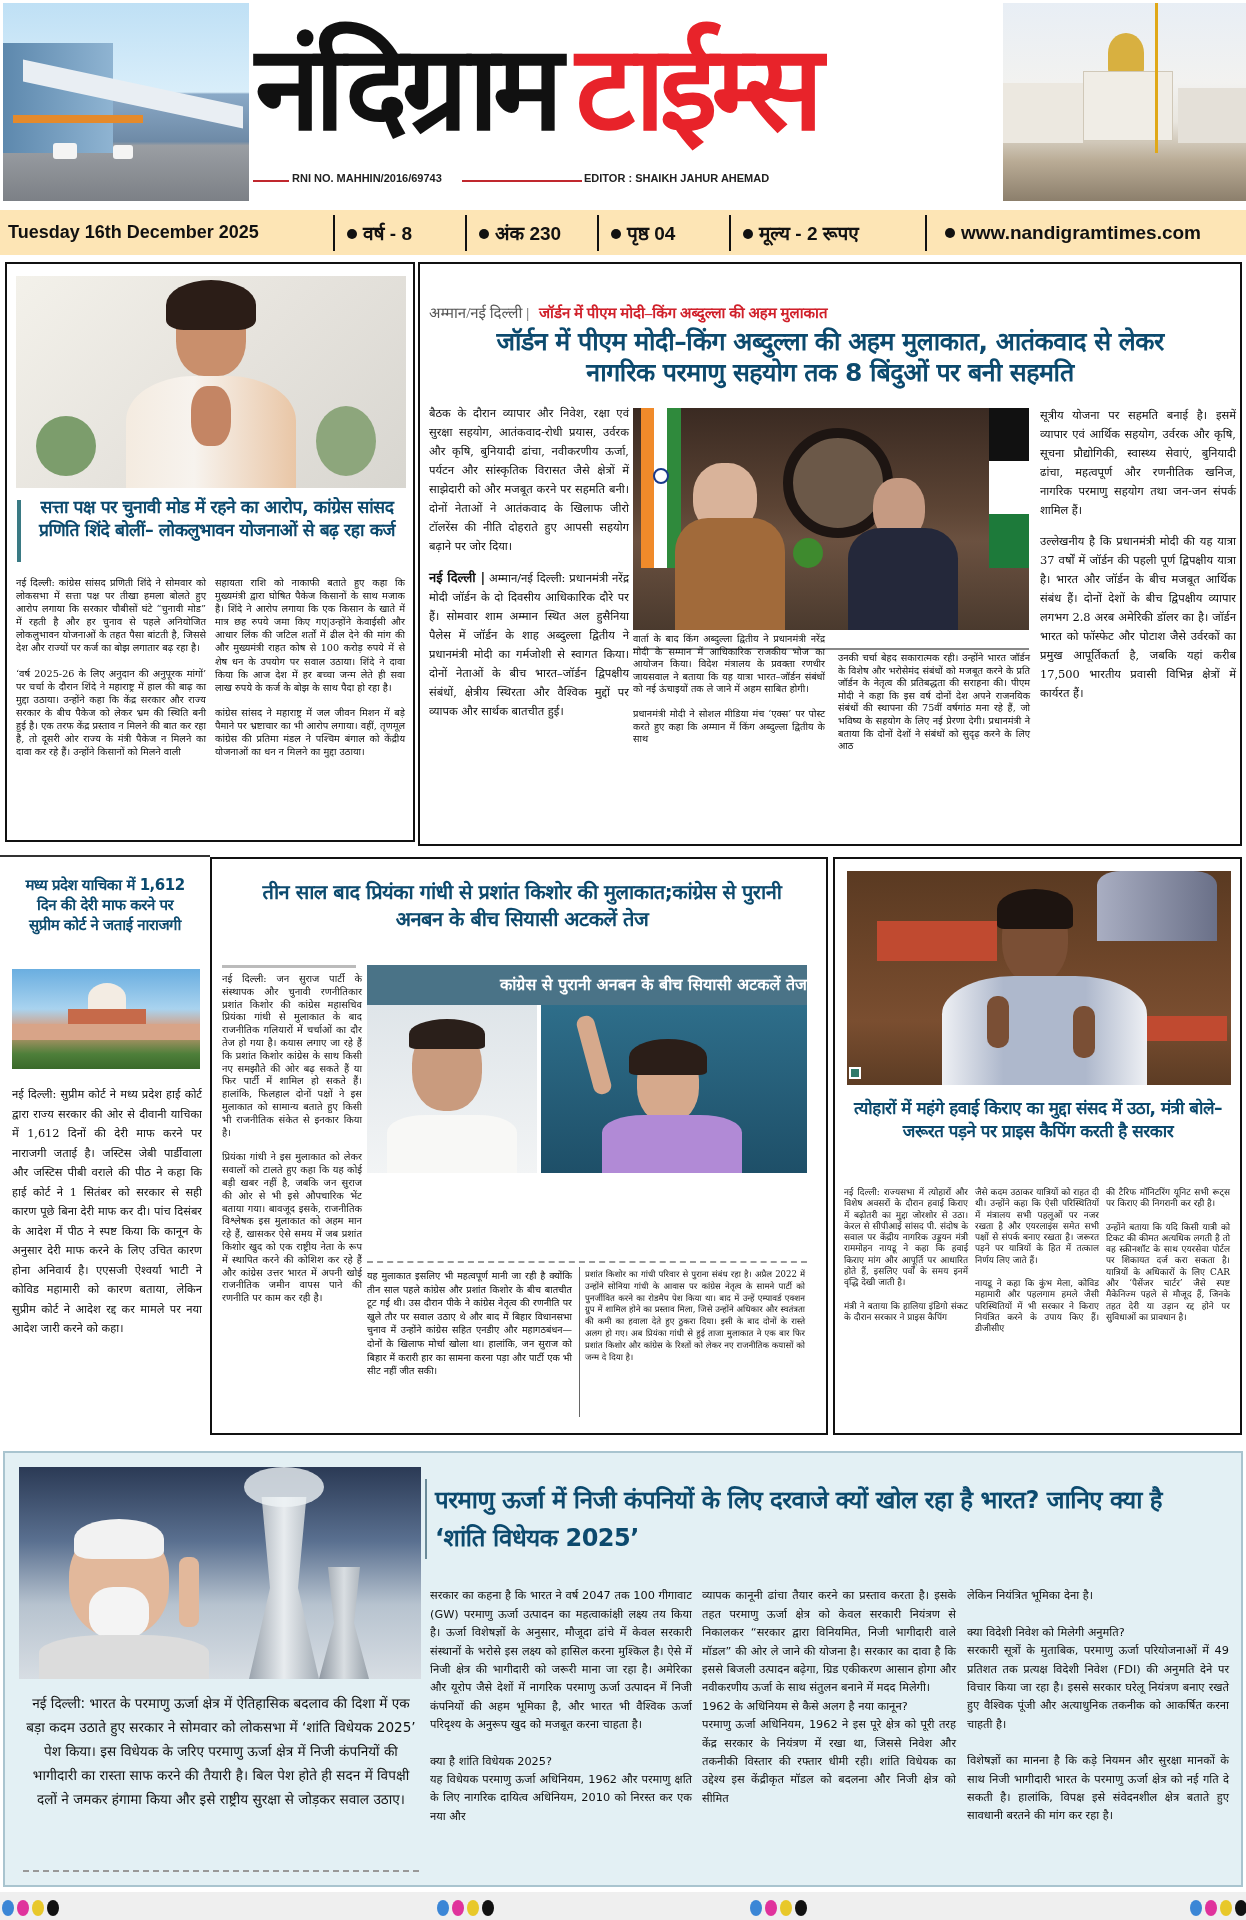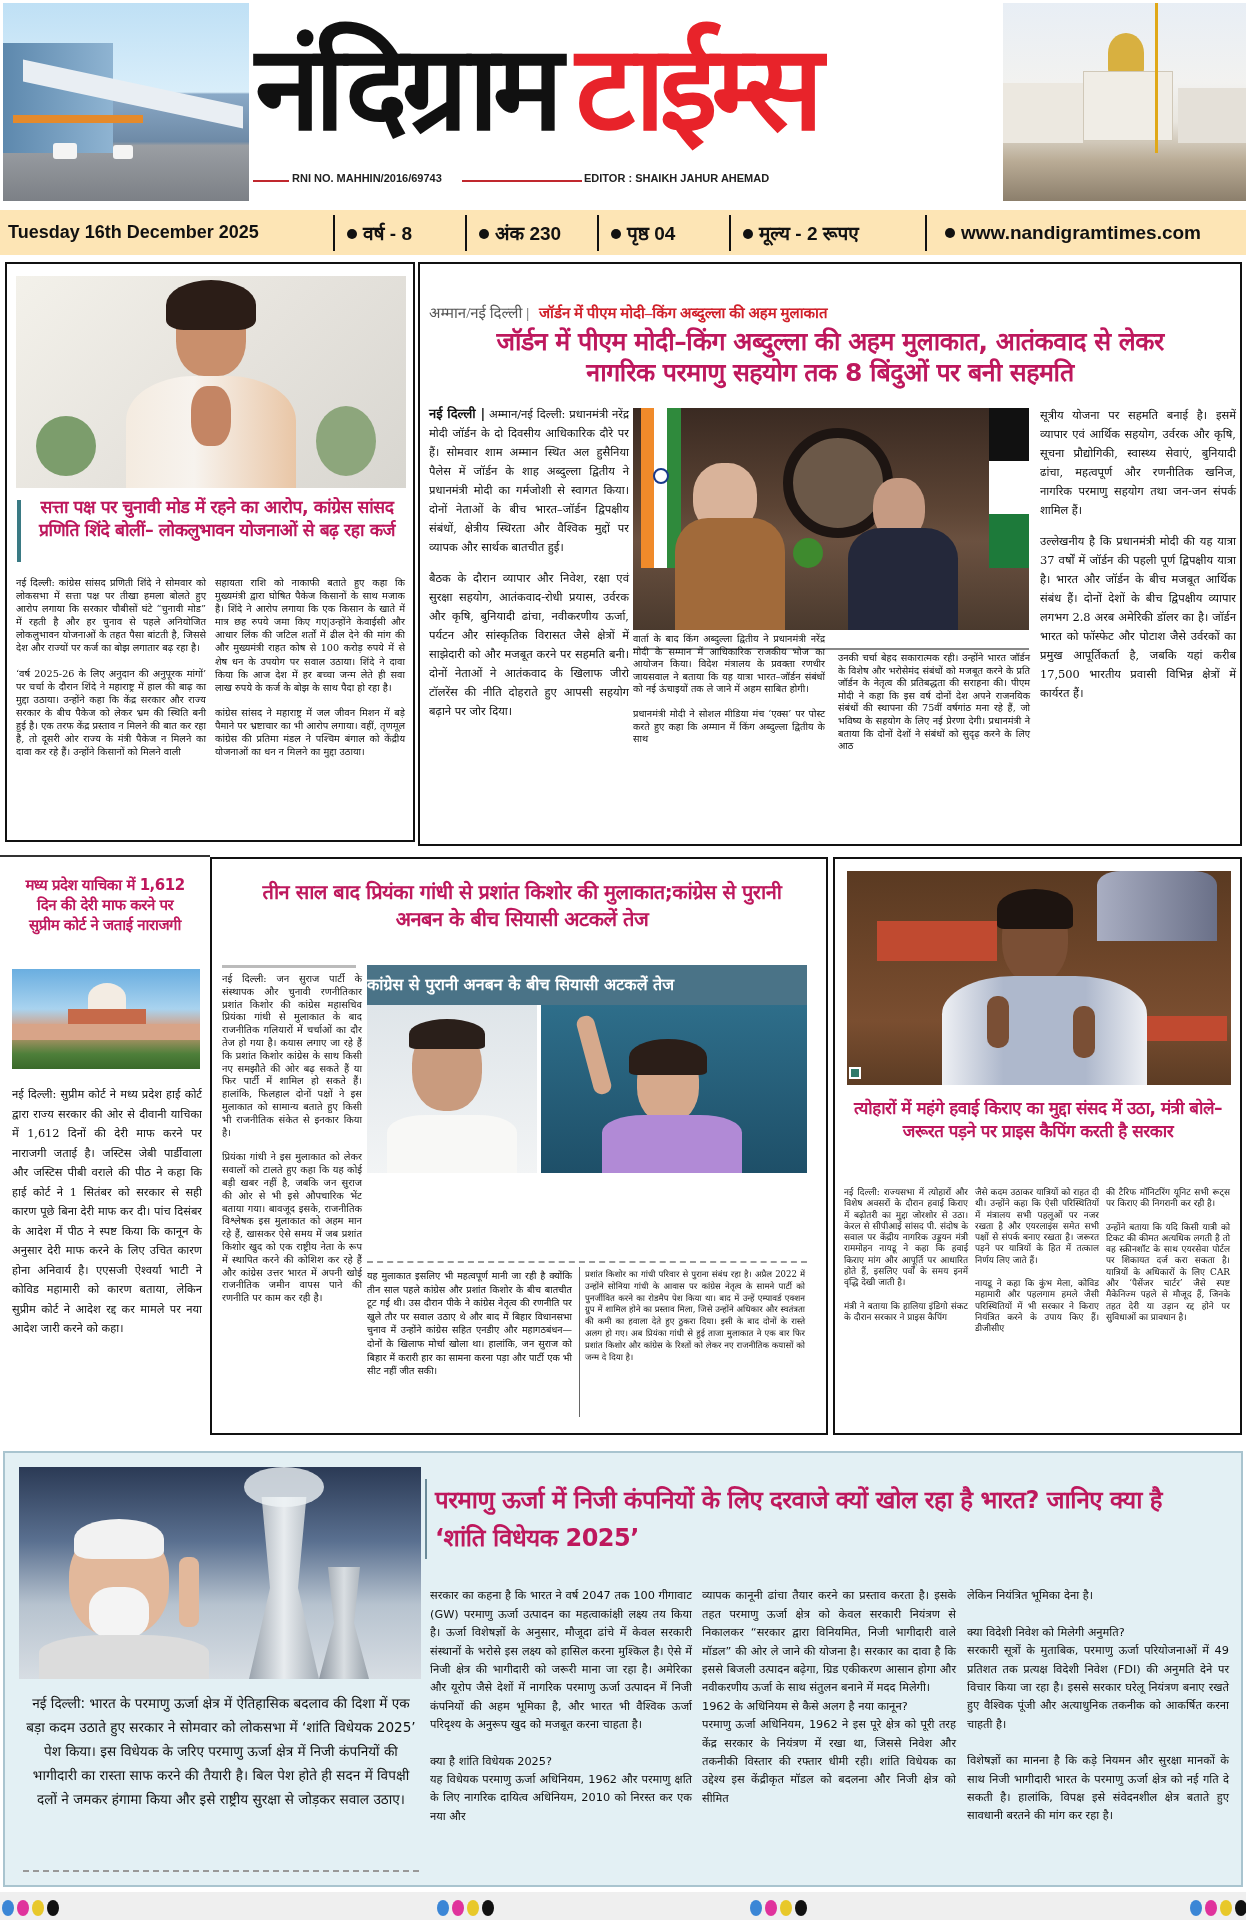--- a/index.html
+++ b/index.html
@@ -1,21 +1,21 @@
 <!DOCTYPE html>
 <html><head>
 <meta charset="utf-8">
 <style>
 *{box-sizing:border-box;margin:0;padding:0}
 html,body{width:1246px;height:1920px;background:#fff;overflow:hidden}
 body{position:relative;font-family:"DejaVu Sans",sans-serif;color:#111}
 .abs{position:absolute}
 .txt{font-family:"DejaVu Serif",serif;font-size:10.5px;line-height:13.4px;text-align:justify;color:#111}
 .txt p{margin-bottom:12px}
-.hd{font-family:"DejaVu Sans",sans-serif;font-weight:bold;text-align:center;color:#be185d;letter-spacing:-0.5px}
+.hd{font-family:"DejaVu Sans",sans-serif;font-weight:bold;text-align:center;color:#0c4a6e;letter-spacing:-0.5px}
 .box{position:absolute;border:2px solid #111;background:#fff}
 .photo{position:absolute;overflow:hidden}
 
 
 #logo{position:absolute;left:255px;top:8px;width:745px;height:160px;font-family:"DejaVu Serif",serif;font-weight:bold;font-size:118px;line-height:160px;white-space:nowrap;letter-spacing:-6px}
 #logo .l1{color:#111}
 #logo .l2{color:#e8232a;margin-left:18px}
 .mastline{position:absolute;top:172px;font-family:"Liberation Sans",sans-serif;font-weight:bold;font-size:11px;color:#222}
 .redrule{position:absolute;height:2px;background:#c0282e;top:180px}
 #dateband{position:absolute;left:0;top:210px;width:1246px;height:45px;background:#fde5b5;display:flex;align-items:center;font-family:"Liberation Sans",sans-serif;font-weight:bold;font-size:19px;color:#111}
@@ -86,22 +86,22 @@
   </div>
 </div>
 
 <div class="box" style="left:418px;top:262px;width:824px;height:584px;">
   <div style="position:absolute;left:9px;top:38px;font-family:Liberation Serif, serif;font-size:15px;font-weight:bold;white-space:nowrap">
     <span style="color:#555;font-weight:normal">अम्मान/नई दिल्ली |</span>
     <span style="color:#d0202a;margin-left:6px">जॉर्डन में पीएम मोदी–किंग अब्दुल्ला की अहम मुलाकात</span>
   </div>
   <div class="hd" style="position:absolute;left:40px;top:62px;width:740px;font-size:25px;line-height:31px">जॉर्डन में पीएम मोदी–किंग अब्दुल्ला की अहम मुलाकात, आतंकवाद से लेकर नागरिक परमाणु सहयोग तक 8 बिंदुओं पर बनी सहमति</div>
   <div class="txt" style="position:absolute;left:9px;top:140px;width:200px;font-size:11.4px;line-height:19px">
+    <p>बैठक के दौरान व्यापार और निवेश, रक्षा एवं सुरक्षा सहयोग, आतंकवाद-रोधी प्रयास, उर्वरक और कृषि, बुनियादी ढांचा, नवीकरणीय ऊर्जा, पर्यटन और सांस्कृतिक विरासत जैसे क्षेत्रों में साझेदारी को और मजबूत करने पर सहमति बनी। दोनों नेताओं ने आतंकवाद के खिलाफ जीरो टॉलरेंस की नीति दोहराते हुए आपसी सहयोग बढ़ाने पर जोर दिया।</p>
     <p><b style="font-size:13px">नई दिल्ली |</b> <span>अम्मान/नई दिल्ली: प्रधानमंत्री नरेंद्र मोदी जॉर्डन के दो दिवसीय आधिकारिक दौरे पर हैं। सोमवार शाम अम्मान स्थित अल हुसैनिया पैलेस में जॉर्डन के शाह अब्दुल्ला द्वितीय ने प्रधानमंत्री मोदी का गर्मजोशी से स्वागत किया। दोनों नेताओं के बीच भारत–जॉर्डन द्विपक्षीय संबंधों, क्षेत्रीय स्थिरता और वैश्विक मुद्दों पर व्यापक और सार्थक बातचीत हुई।</span></p>
-    <p>बैठक के दौरान व्यापार और निवेश, रक्षा एवं सुरक्षा सहयोग, आतंकवाद-रोधी प्रयास, उर्वरक और कृषि, बुनियादी ढांचा, नवीकरणीय ऊर्जा, पर्यटन और सांस्कृतिक विरासत जैसे क्षेत्रों में साझेदारी को और मजबूत करने पर सहमति बनी। दोनों नेताओं ने आतंकवाद के खिलाफ जीरो टॉलरेंस की नीति दोहराते हुए आपसी सहयोग बढ़ाने पर जोर दिया।</p>
   </div>
   <div class="photo" style="left:213px;top:144px;width:396px;height:222px;background:linear-gradient(180deg,#3a2a22 0%,#5c4434 45%,#6b5140 60%,#4a3a2e 100%)">
     <div style="position:absolute;left:8px;top:0;width:40px;height:160px;background:linear-gradient(90deg,#f08a2a 0 33%,#fff 33% 66%,#2f8a3c 66% 100%)"></div>
     <div style="position:absolute;left:20px;top:60px;width:16px;height:16px;border:2px solid #1a3a8a;border-radius:50%"></div>
     <div style="position:absolute;left:150px;top:20px;width:110px;height:110px;border:10px solid #1d1512;border-radius:50%;background:#6b5848"></div>
     <div style="position:absolute;left:60px;top:55px;width:64px;height:70px;background:#d9b39a;border-radius:45%"></div>
     <div style="position:absolute;left:42px;top:110px;width:110px;height:112px;background:#a16a3a;border-radius:30% 30% 0 0"></div>
     <div style="position:absolute;left:240px;top:70px;width:52px;height:62px;background:#c59a82;border-radius:45%"></div>
     <div style="position:absolute;left:215px;top:120px;width:110px;height:102px;background:#24283a;border-radius:30% 30% 0 0"></div>
     <div style="position:absolute;right:0;top:0;width:40px;height:160px;background:linear-gradient(180deg,#111 0 33%,#fff 33% 66%,#1d7a3a 66% 100%)"></div>
@@ -131,21 +131,21 @@
   <div class="txt" style="position:absolute;left:12px;top:228px;width:190px;font-size:11.3px;line-height:19.5px">नई दिल्ली: सुप्रीम कोर्ट ने मध्य प्रदेश हाई कोर्ट द्वारा राज्य सरकार की ओर से दीवानी याचिका में 1,612 दिनों की देरी माफ करने पर नाराजगी जताई है। जस्टिस जेबी पार्डीवाला और जस्टिस पीबी वराले की पीठ ने कहा कि हाई कोर्ट ने 1 सितंबर को सरकार से सही कारण पूछे बिना देरी माफ कर दी। पांच दिसंबर के आदेश में पीठ ने स्पष्ट किया कि कानून के अनुसार देरी माफ करने के लिए उचित कारण होना अनिवार्य है। एएसजी ऐश्वर्या भाटी ने कोविड महामारी को कारण बताया, लेकिन सुप्रीम कोर्ट ने आदेश रद्द कर मामले पर नया आदेश जारी करने को कहा।</div>
 </div>
 
 <div class="box" style="left:210px;top:857px;width:618px;height:578px;">
   <div class="hd" style="position:absolute;left:40px;top:20px;width:540px;font-size:20px;line-height:27px">तीन साल बाद प्रियंका गांधी से प्रशांत किशोर की मुलाकात;कांग्रेस से पुरानी अनबन के बीच सियासी अटकलें तेज</div>
   <div style="position:absolute;left:10px;top:106px;width:134px;height:3px;background:#bbb"></div>
   <div class="txt" style="position:absolute;left:10px;top:114px;width:140px;font-size:9.8px;line-height:12.8px">
     <p>नई दिल्ली: जन सुराज पार्टी के संस्थापक और चुनावी रणनीतिकार प्रशांत किशोर की कांग्रेस महासचिव प्रियंका गांधी से मुलाकात के बाद राजनीतिक गलियारों में चर्चाओं का दौर तेज हो गया है। कयास लगाए जा रहे हैं कि प्रशांत किशोर कांग्रेस के साथ किसी नए समझौते की ओर बढ़ सकते हैं या फिर पार्टी में शामिल हो सकते हैं। हालांकि, फिलहाल दोनों पक्षों ने इस मुलाकात को सामान्य बताते हुए किसी भी राजनीतिक संकेत से इनकार किया है।</p>
       <p>प्रियंका गांधी ने इस मुलाकात को लेकर सवालों को टालते हुए कहा कि यह कोई बड़ी खबर नहीं है, जबकि जन सुराज की ओर से भी इसे औपचारिक भेंट बताया गया। बावजूद इसके, राजनीतिक विश्लेषक इस मुलाकात को अहम मान रहे हैं, खासकर ऐसे समय में जब प्रशांत किशोर खुद को एक राष्ट्रीय नेता के रूप में स्थापित करने की कोशिश कर रहे हैं और कांग्रेस उत्तर भारत में अपनी खोई राजनीतिक जमीन वापस पाने की रणनीति पर काम कर रही है।</p>
   </div>
-  <div style="position:absolute;left:155px;top:106px;width:440px;height:40px;background:#4a7387;color:#fff;font-weight:bold;font-size:16px;line-height:40px;text-align:left">
+  <div style="position:absolute;left:155px;top:106px;width:440px;height:40px;background:#4a7387;color:#fff;font-weight:bold;font-size:16px;line-height:40px;text-align:right">
     <span>कांग्रेस से पुरानी अनबन के बीच सियासी अटकलें तेज</span>
   </div>
   <div class="photo" style="left:155px;top:146px;width:440px;height:168px;background:#fff">
     <div style="position:absolute;left:0;top:0;width:170px;height:168px;background:linear-gradient(180deg,#dfe5e9,#f2f4f5)"></div>
     <div style="position:absolute;left:45px;top:20px;width:70px;height:86px;background:#c99b7e;border-radius:45%"></div>
     <div style="position:absolute;left:42px;top:14px;width:76px;height:30px;background:#2a1f1a;border-radius:50% 50% 10% 10%"></div>
     <div style="position:absolute;left:20px;top:110px;width:130px;height:58px;background:#f8f8f6;border-radius:30% 30% 0 0"></div>
     <div style="position:absolute;left:174px;top:0;width:266px;height:168px;background:linear-gradient(180deg,#2e6e8a,#1e4f68)"></div>
     <div style="position:absolute;left:270px;top:40px;width:62px;height:78px;background:#d6a98c;border-radius:45%"></div>
     <div style="position:absolute;left:262px;top:34px;width:78px;height:36px;background:#2b1e18;border-radius:50% 50% 10% 10%"></div>

